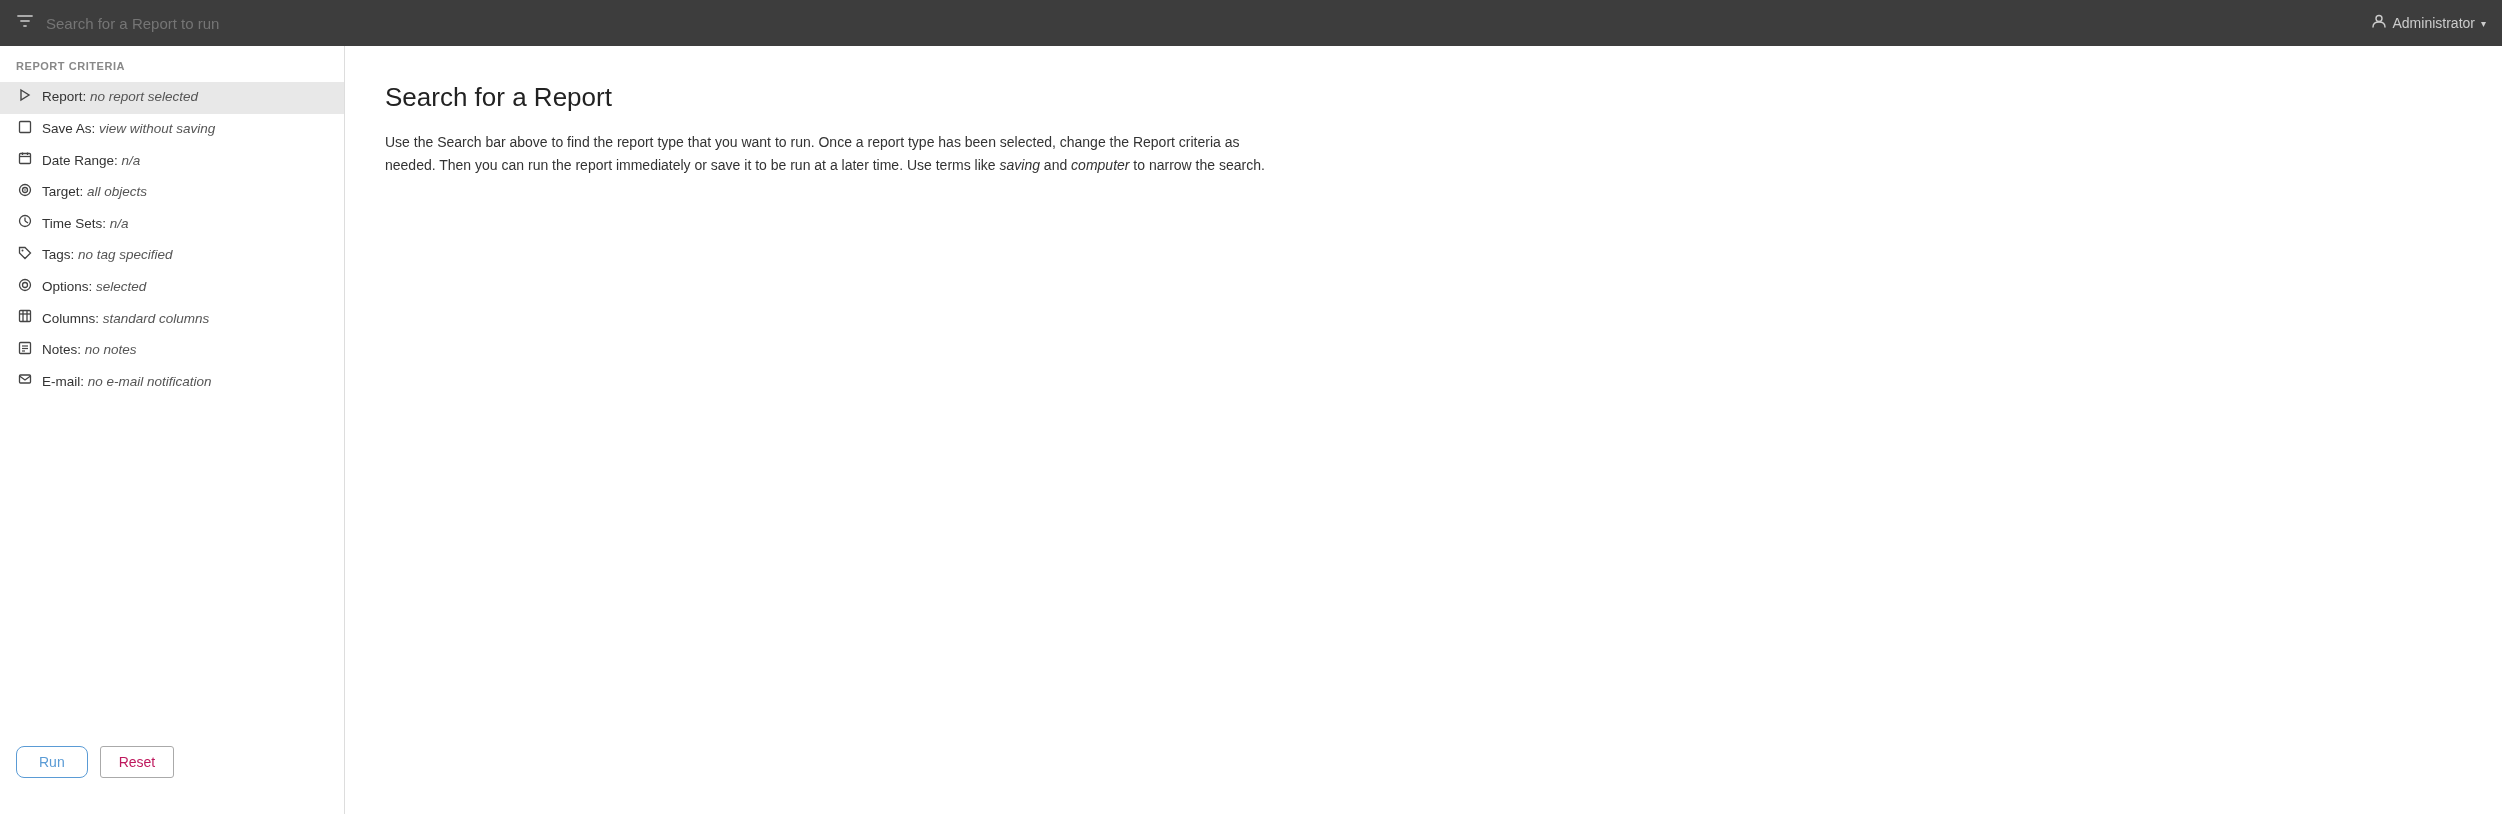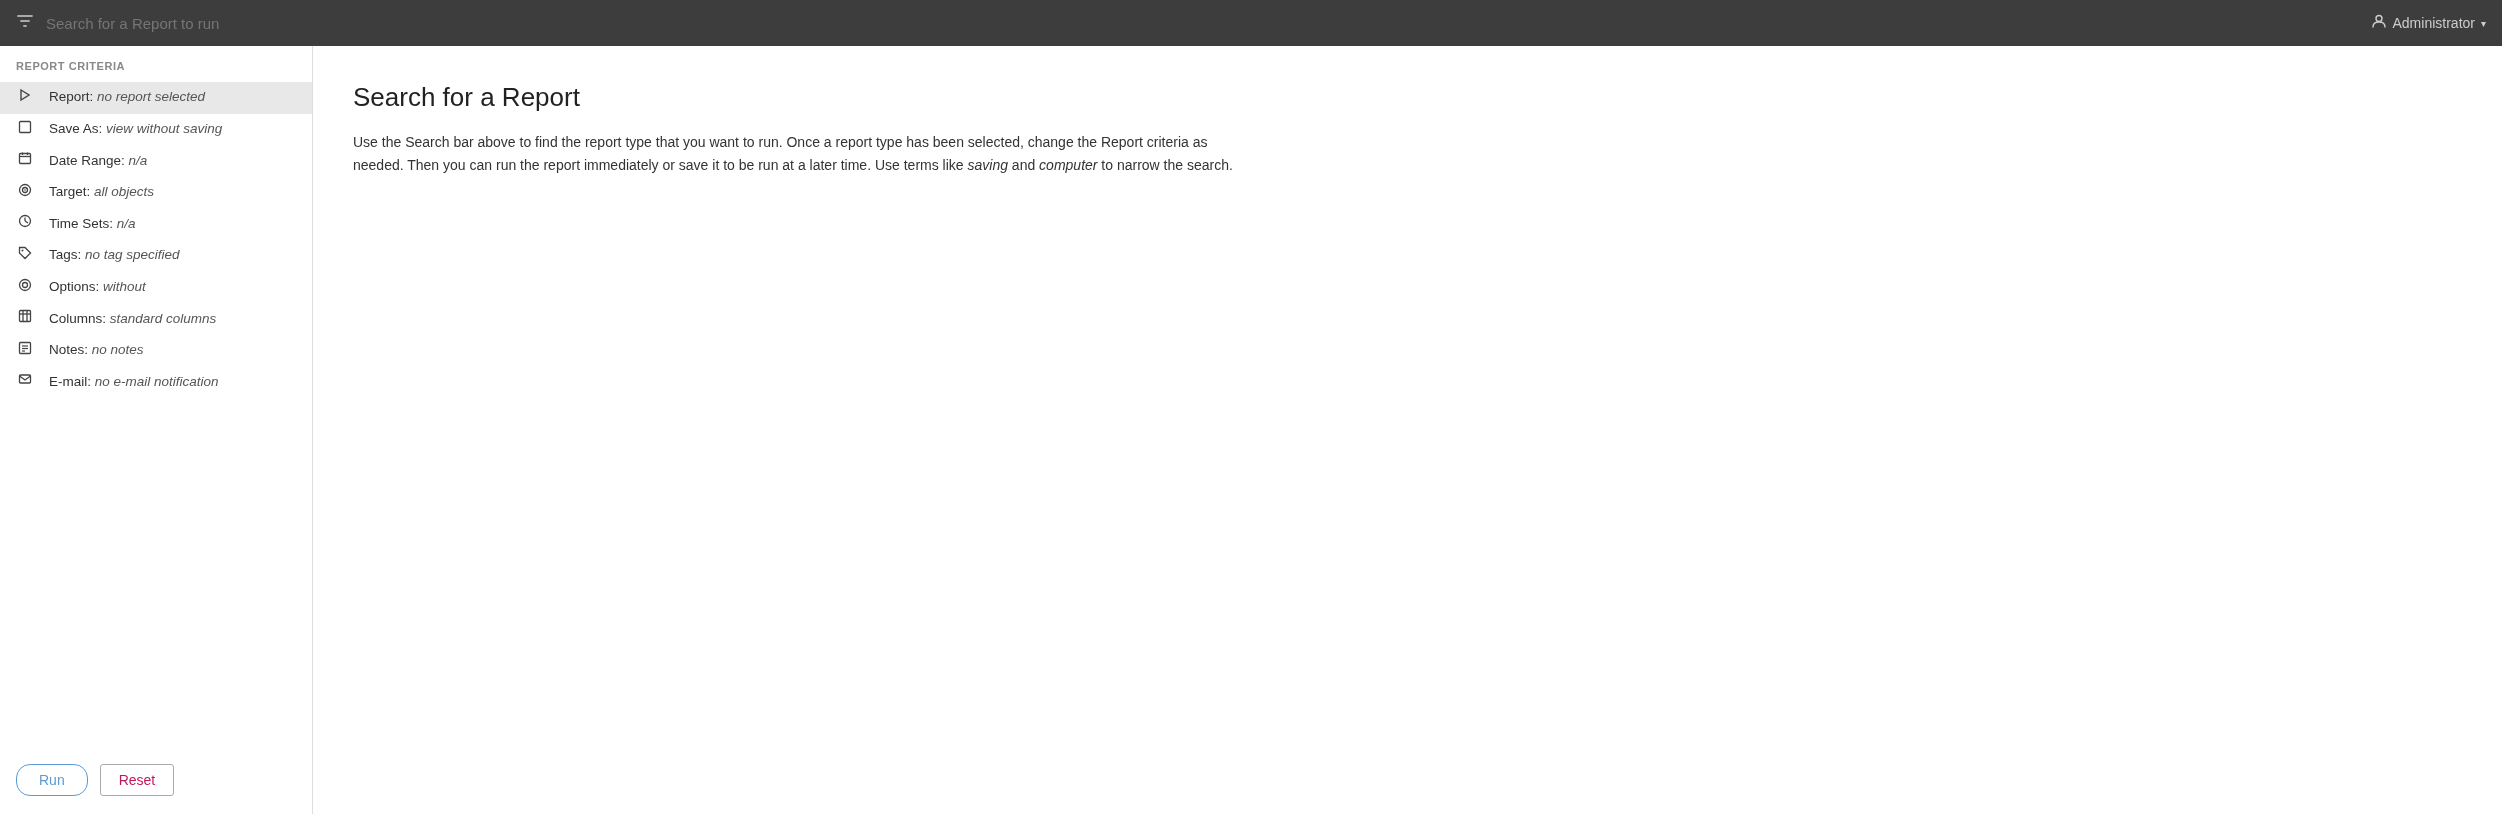--- a/index.html
+++ b/index.html
@@ -52,24 +52,24 @@
 
     
     .main-layout {
       display: flex;
       flex: 1;
       overflow: hidden;
     }
 
     
     .sidebar {
-      width: 313px;
+      width: 345px;
       flex-shrink: 0;
       border-right: 1px solid #ddd;
-      padding: 14px 0 14px 0;
+      padding: 14px 0 32px 0;
       display: flex;
       flex-direction: column;
       background: #fff;
     }
     .sidebar-section-title {
       font-size: 11px;
       font-weight: 600;
       color: #888;
       letter-spacing: 0.05em;
       padding: 0 16px 10px 16px;
@@ -78,21 +78,21 @@
     .criteria-list {
       list-style: none;
       flex: 1;
     }
     .criteria-item {
       display: flex;
       align-items: center;
       padding: 6px 16px;
       font-size: 13.5px;
       cursor: pointer;
-      gap: 15px;
+      gap: 8px;
       line-height: 1.4;
     }
     .criteria-item.selected {
       background: #e8e8e8;
     }
     .criteria-item .item-icon {
       flex-shrink: 0;
       font-size: 14px;
       color: #555;
       width: 18px;
@@ -114,21 +114,21 @@
       display: flex;
       gap: 12px;
       padding: 16px 16px 4px 16px;
     }
     .btn-run {
       border: 1.5px solid #5a9bd5;
       background: #fff;
       color: #5a9bd5;
       padding: 7px 22px;
       font-size: 14px;
-      border-radius: 14px;
+      border-radius: 8px;
       cursor: pointer;
     }
     .btn-reset {
       border: 1.5px solid #aaa;
       background: #fff;
       color: #be185d;
       padding: 7px 18px;
       font-size: 14px;
       border-radius: 3px;
       cursor: pointer;
@@ -226,21 +226,21 @@
               <path d="M1.5 1.5 h5.5 l5.5 5.5 -5.5 5.5 -5.5 -5.5z" stroke="#444" stroke-width="1.3" fill="none"></path>
               <circle cx="4.5" cy="4.5" r="1" fill="#444"></circle>
             </svg></span>
           <span class="item-label"><span class="item-key">Tags: </span><span class="item-value">no tag specified</span></span>
         </li>
         <li class="criteria-item">
           <span class="item-icon"><svg width="14" height="14" viewBox="0 0 14 14" fill="none">
               <circle cx="7" cy="7" r="5.5" stroke="#444" stroke-width="1.3"></circle>
               <circle cx="7" cy="7" r="2.5" fill="none" stroke="#444" stroke-width="1.3"></circle>
             </svg></span>
-          <span class="item-label"><span class="item-key">Options: </span><span class="item-value">without</span></span>
+          <span class="item-label"><span class="item-key">Options: </span><span class="item-value">selected</span></span>
         </li>
         <li class="criteria-item">
           <span class="item-icon"><svg width="14" height="14" viewBox="0 0 14 14" fill="none">
               <rect x="1.5" y="1.5" width="11" height="11" rx="1" stroke="#444" stroke-width="1.3"></rect>
               <line x1="5" y1="1.5" x2="5" y2="12.5" stroke="#444" stroke-width="1.3"></line>
               <line x1="9" y1="1.5" x2="9" y2="12.5" stroke="#444" stroke-width="1.3"></line>
               <line x1="1.5" y1="5" x2="12.5" y2="5" stroke="#444" stroke-width="1.3"></line>
             </svg></span>
           <span class="item-label"><span class="item-key">Columns: </span><span class="item-value">standard columns</span></span>
         </li>

